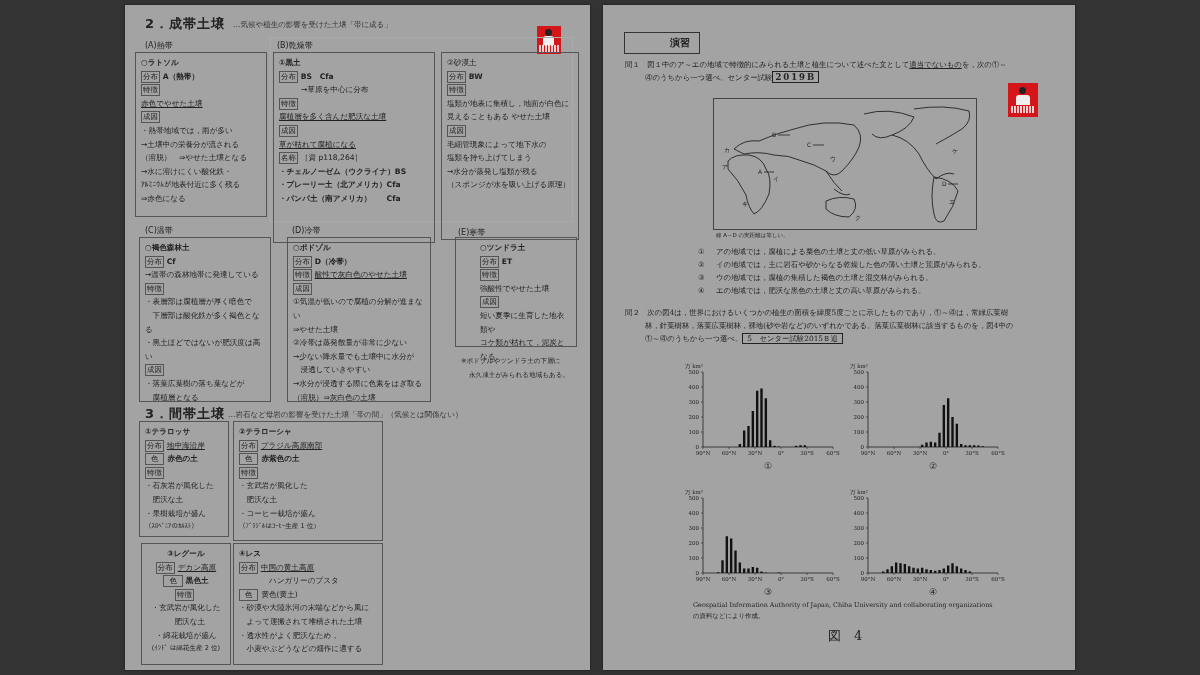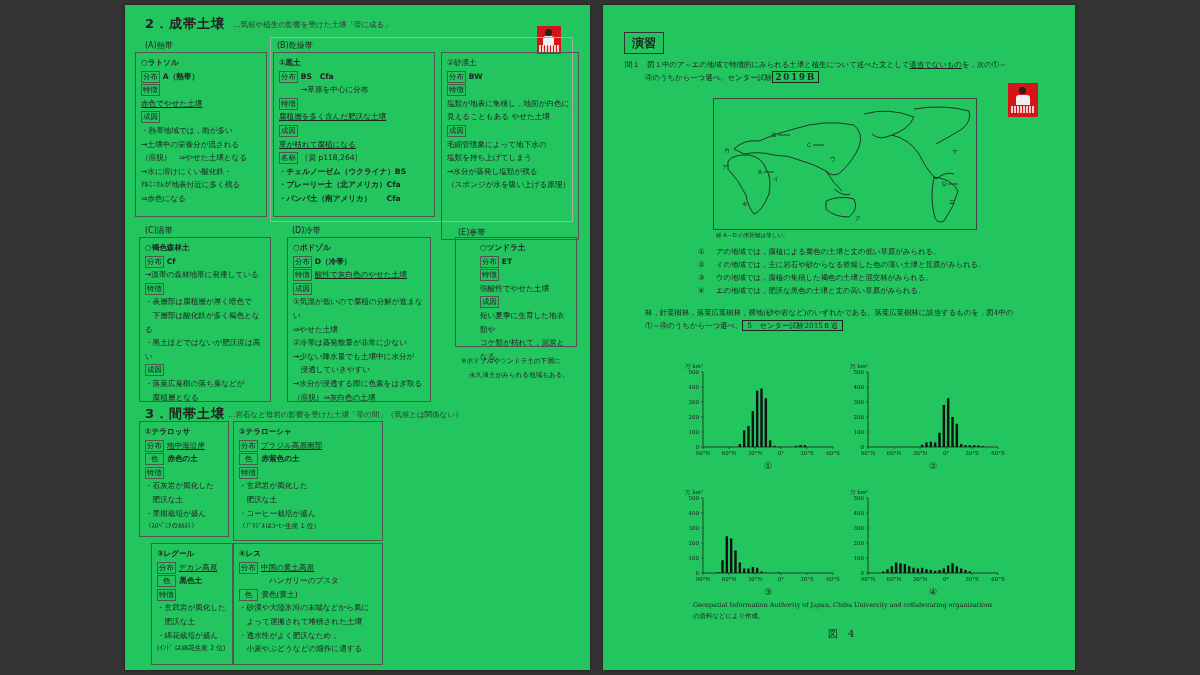--- a/index.html
+++ b/index.html
@@ -1,35 +1,35 @@
 <!DOCTYPE html>
 <html><head>
 <meta charset="utf-8">
 <style>
   html,body{margin:0;padding:0;}
   body{width:1200px;height:675px;background:#333333;position:relative;overflow:hidden;font-family:"DejaVu Sans",sans-serif;color:#222;}
-  .page{position:absolute;background:#22c55e;top:5px;height:665px;box-shadow:0 0 2px rgba(0,0,0,.6);}
+  .page{position:absolute;background:#a3a3a3;top:5px;height:665px;box-shadow:0 0 2px rgba(0,0,0,.6);}
   #left-page{left:125px;width:465px;}
   #right-page{left:603px;width:472px;}
   .abs{position:absolute;}
   .sec-title{font-size:13px;font-weight:bold;letter-spacing:1px;}
   .sec-sub{font-size:7.5px;color:#333;}
   .zone{font-size:8px;}
   .box{position:absolute;border:1px solid #555;box-sizing:border-box;padding:3px 5px;font-size:7.6px;line-height:13.6px;}
   .box .name{font-weight:bold;}
   .tag{display:inline-block;border:1px solid #555;padding:0 1px;line-height:10px;margin-right:3px;font-size:7.4px;}
   .u{text-decoration:underline;}
   .b{font-weight:bold;}
   .zonewrap{position:absolute;border:1px solid #aaa;box-sizing:border-box;}
   .stamp{position:absolute;background:#d4161b;width:24px;height:28px;}
   .stamp .head{position:absolute;left:8px;top:3px;width:7px;height:7px;border-radius:50%;background:#222;}
   .stamp .body{position:absolute;left:6px;top:10px;width:11px;height:10px;background:#eee;border-radius:3px 3px 0 0;}
   .stamp .txt{position:absolute;left:2px;top:19px;width:20px;height:7px;background:repeating-linear-gradient(90deg,#fff 0 2px,#d4161b 2px 3px);opacity:.8;}
   .q{font-family:"DejaVu Serif",serif;font-size:7.4px;line-height:13px;}
-  .enshu{position:absolute;left:21px;top:27px;width:38px;height:20px;border:1px solid #333;font-size:12px;font-weight:bold;text-align:center;line-height:20px;}
+  .enshu{position:absolute;left:21px;top:27px;width:38px;height:20px;border:1px solid #333;font-size:10px;font-weight:bold;text-align:center;line-height:20px;padding-left:36px;}
   .yearbox{border:1px solid #222;padding:0 2px;font-weight:bold;letter-spacing:2px;font-size:8.5px;}
   .srcbox{border:1px solid #222;padding:0 4px;}
   .chart{position:absolute;}
   .chart svg text{font-family:"DejaVu Serif",serif;}
   .choice{display:flex;}
   .choice .n{width:18px;}
 </style>
 </head>
 <body>
 
@@ -53,21 +53,21 @@
     <div class="u">赤色でやせた土壌</div>
     <div><span class="tag">成因</span></div>
     <div>・熱帯地域では，雨が多い</div>
     <div>→土壌中の栄養分が流される</div>
     <div>（溶脱）　⇒やせた土壌となる</div>
     <div>→水に溶けにくい酸化鉄・</div>
     <div>ｱﾙﾐﾆｳﾑが地表付近に多く残る</div>
     <div>⇒赤色になる</div>
   </div>
 
-  <div class="box" style="left:148px;top:47px;width:162px;height:165px;">
+  <div class="box" style="left:148px;top:47px;width:162px;height:191px;">
     <div class="name">①黒土</div>
     <div><span class="tag">分布</span><b>BS　Cfa</b></div>
     <div style="padding-left:22px;">→草原を中心に分布</div>
     <div><span class="tag">特徴</span></div>
     <div class="u">腐植層を多く含んだ肥沃な土壌</div>
     <div><span class="tag">成因</span></div>
     <div class="u">草が枯れて腐植になる</div>
     <div><span class="tag">名称</span><span>［資 p118,264］</span></div>
     <div class="b">・チェルノーゼム（ウクライナ）BS</div>
     <div class="b">・プレーリー土（北アメリカ）Cfa</div>
@@ -150,21 +150,21 @@
     <div class="name">②テラローシャ</div>
     <div><span class="tag">分布</span><span class="u">ブラジル高原南部</span></div>
     <div><span class="tag" style="padding:0 5px;">色</span><b>赤紫色の土</b></div>
     <div><span class="tag">特徴</span></div>
     <div>・玄武岩が風化した</div>
     <div>　肥沃な土</div>
     <div>・コーヒー栽培が盛ん</div>
     <div style="font-size:6.6px;">（ﾌﾞﾗｼﾞﾙはｺｰﾋｰ生産 1 位）</div>
   </div>
 
-  <div class="box" style="left:26px;top:538px;width:82px;height:122px;">
+  <div class="box" style="left:16px;top:538px;width:90px;height:122px;text-align:center;">
     <div class="name">③レグール</div>
     <div><span class="tag">分布</span><span class="u">デカン高原</span></div>
     <div><span class="tag" style="padding:0 5px;">色</span><b>黒色土</b></div>
     <div><span class="tag">特徴</span></div>
     <div>・玄武岩が風化した</div>
     <div>　肥沃な土</div>
     <div>・綿花栽培が盛ん</div>
     <div style="font-size:6.6px;">(ｲﾝﾄﾞ は綿花生産 2 位)</div>
   </div>
 
@@ -242,20 +242,21 @@
         <span class="n">③</span>
         <span>ウの地域では，腐植の集積した褐色の土壌と混交林がみられる。</span>
       </div>
     <div class="choice">
         <span class="n">④</span>
         <span>エの地域では，肥沃な黒色の土壌と丈の高い草原がみられる。</span>
       </div>
   </div>
 
   <div class="abs q" style="left:22px;top:301px;width:445px;">
+    <div><span>問２</span>　<span>次の図4は，世界におけるいくつかの植生の面積を緯度5度ごとに示したものであり，①～④は，常緑広葉樹</span></div>
     <div style="padding-left:20px;">林，針葉樹林，落葉広葉樹林，裸地(砂や岩など)のいずれかである。落葉広葉樹林に該当するものを，図4中の</div>
     <div style="padding-left:20px;"><span>①～④のうちから一つ選べ。</span><span class="srcbox">5　センター試験2015Ｂ追</span></div>
   </div>
 
   <div class="chart" style="left:62px;top:352px;"><svg id="c0" width="180" height="122">
         <line x1="38" y1="15" x2="38" y2="90" stroke="#222" stroke-width="0.8"></line>
         <line x1="38" y1="90" x2="168" y2="90" stroke="#222" stroke-width="0.8"></line>
         <text x="20" y="11" font-size="5.5" fill="#222">万 km²</text>
         <line x1="36" y1="90" x2="38" y2="90" stroke="#222" stroke-width="0.6"></line>
         <text x="34" y="92" font-size="5.5" text-anchor="end" fill="#222">0</text>
@@ -433,14 +434,14 @@
         <rect x="129.97500000000002" y="85.5" width="2.3833333333333333" height="4.5" fill="#111"></rect>
         <rect x="134.30833333333334" y="87" width="2.3833333333333333" height="3" fill="#111"></rect>
         <rect x="138.64166666666665" y="88.5" width="2.3833333333333333" height="1.5" fill="#111"></rect>
         <text x="103" y="112" font-size="9" text-anchor="middle" fill="#222">④</text>
       </svg></div>
 
   <div class="abs" style="left:90px;top:595px;font-family:'DejaVu Serif',serif;font-size:6.4px;line-height:11px;">
     <div>Geospatial Information Authority of Japan, Chiba University and collaborating organizations</div>
     <div>の資料などにより作成。</div>
   </div>
-  <div class="abs" style="left:225px;top:622px;font-family:'DejaVu Serif',serif;font-size:10px;">図　4</div>
+  <div class="abs" style="left:225px;top:622px;font-family:'DejaVu Serif',serif;font-size:13px;">図　4</div>
 </div>
 
 </body></html>

